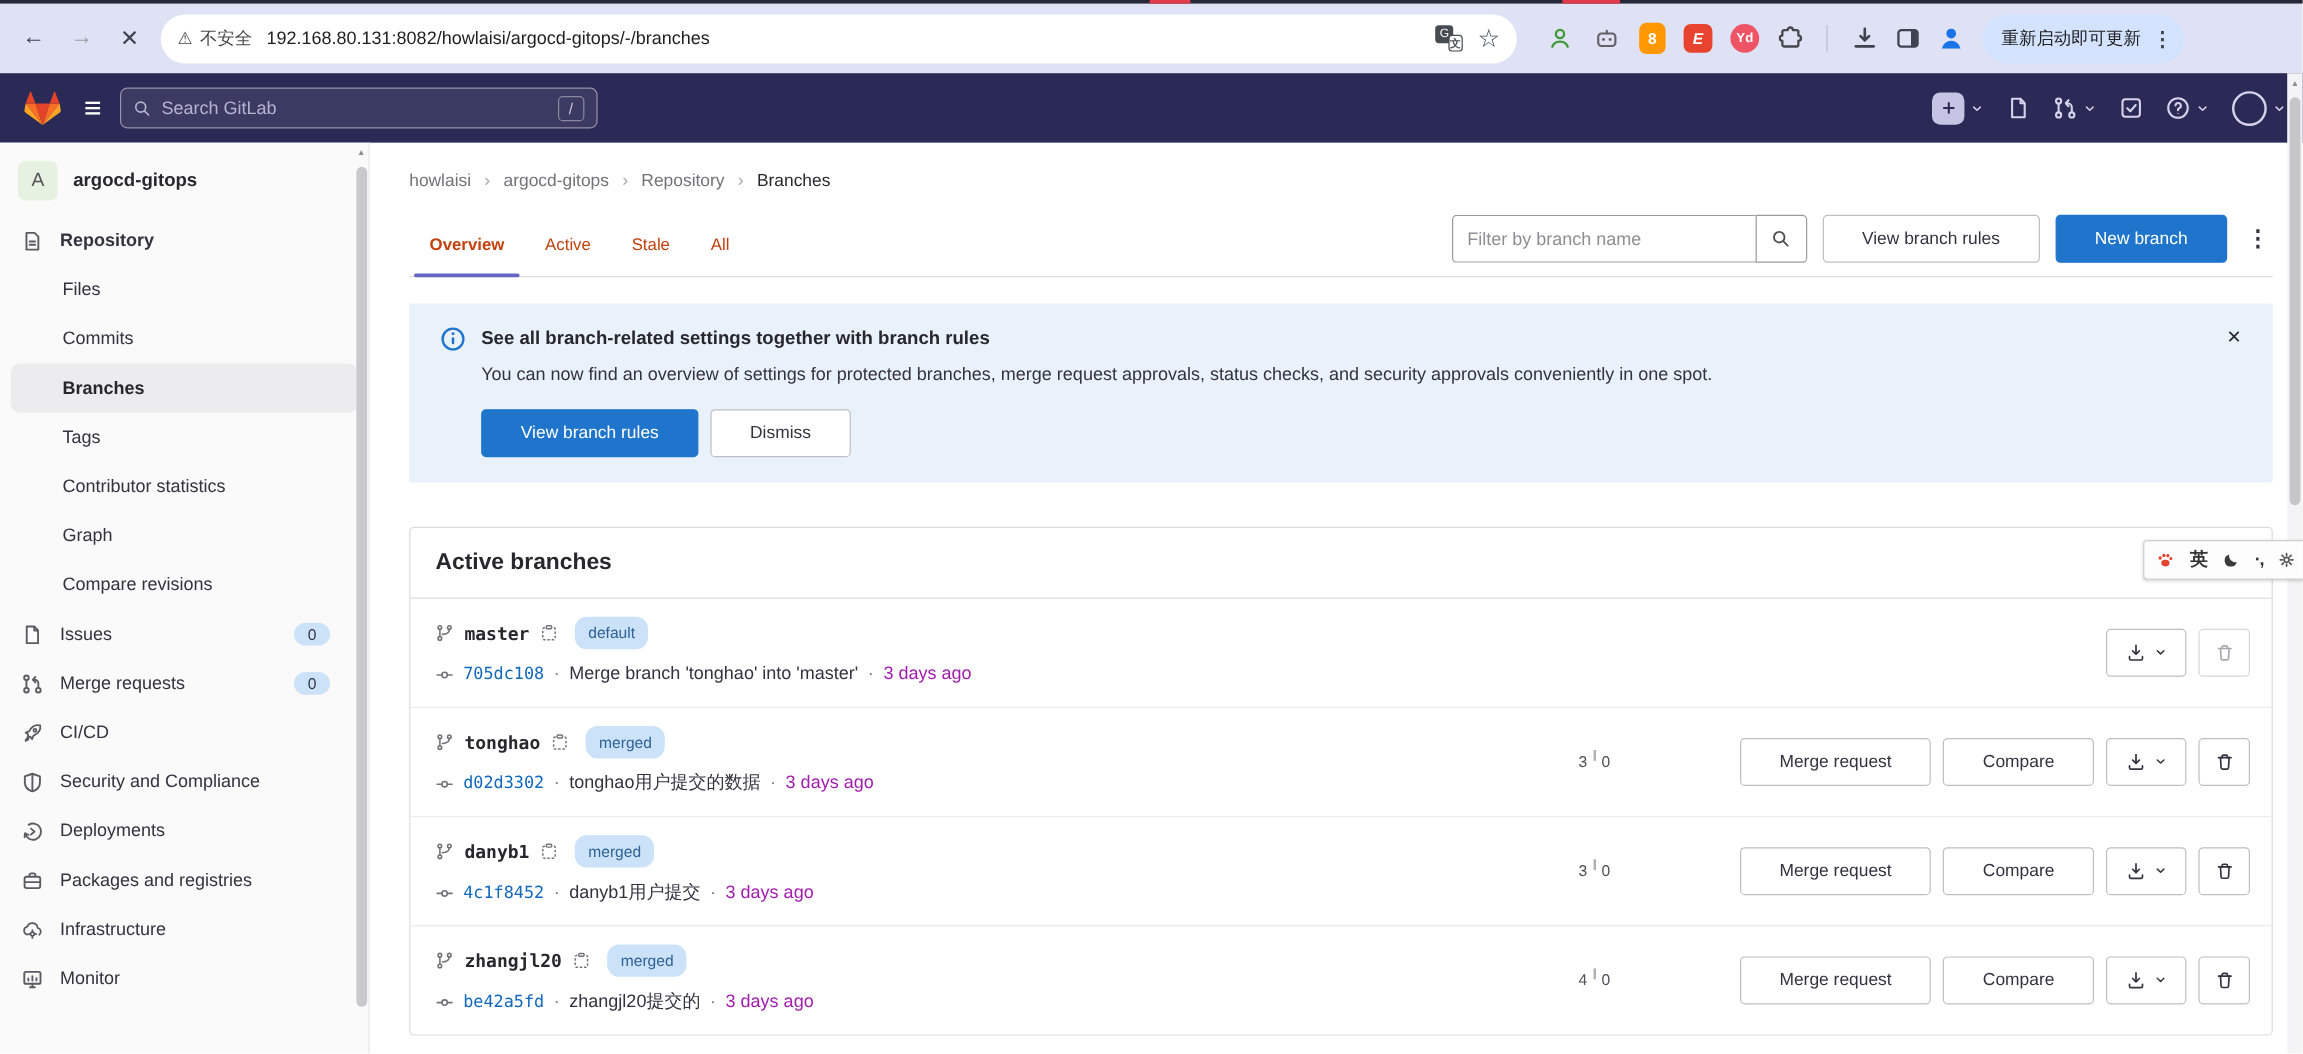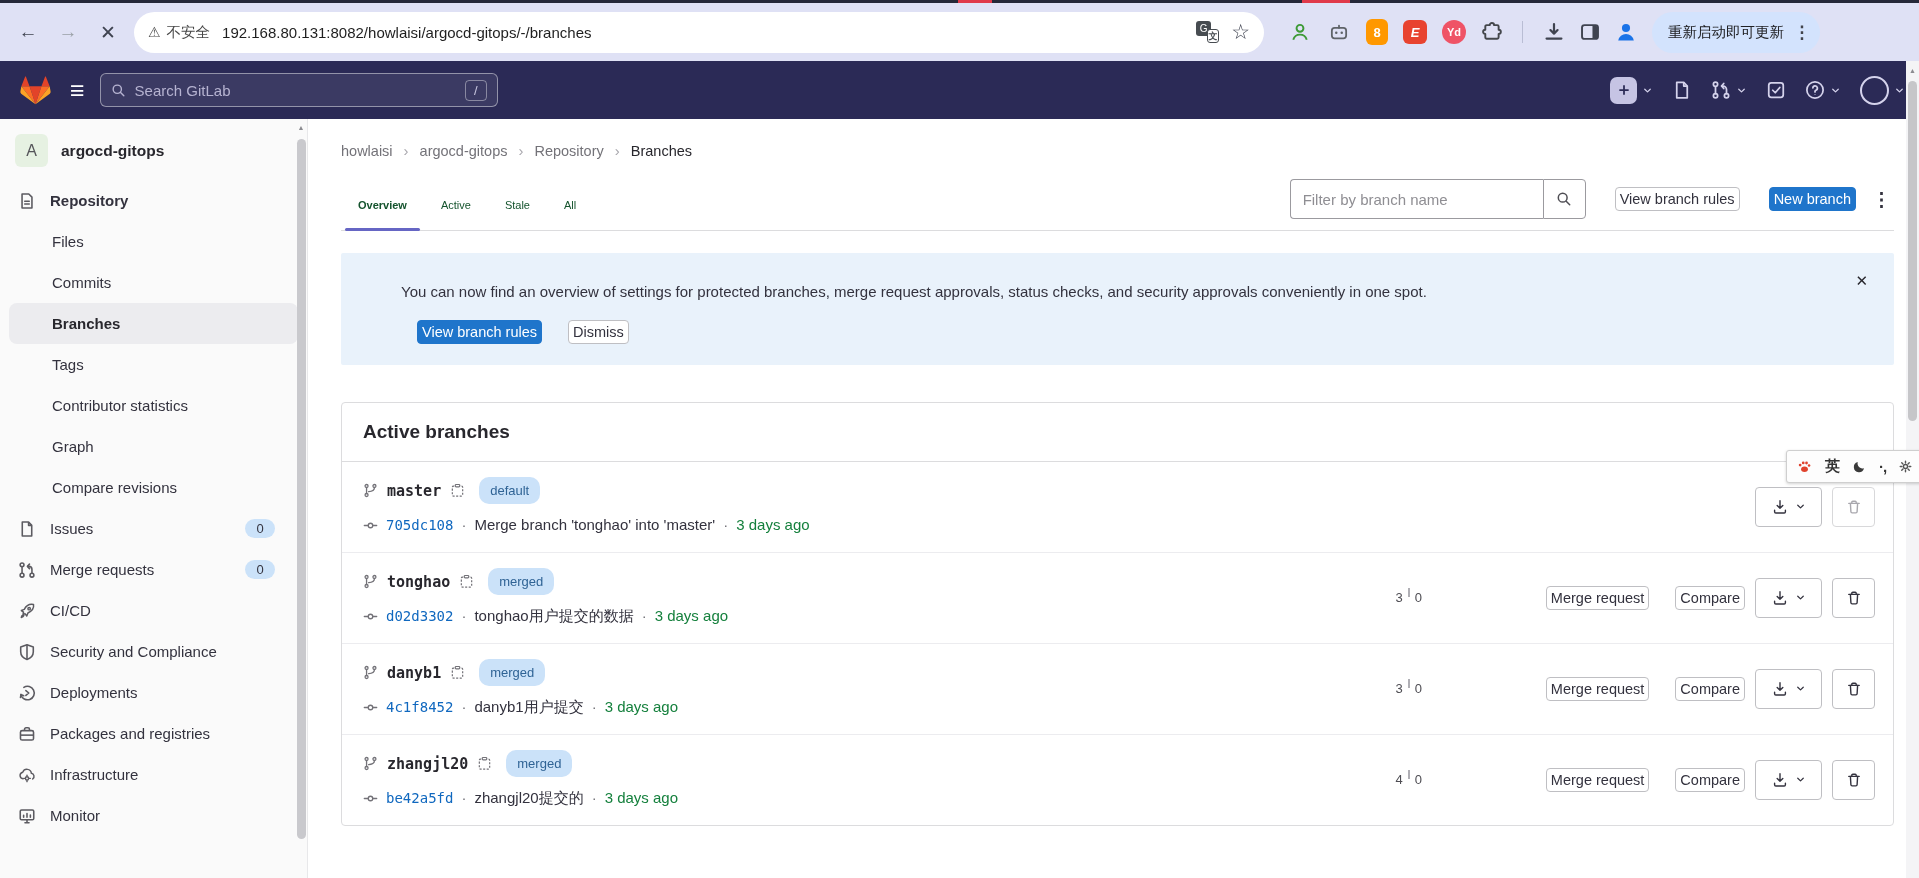--- a/index.html
+++ b/index.html
@@ -66,29 +66,29 @@
 
   
   .content { flex:1; padding:0 25px 0 33px; min-width:0; }
   .breadcrumb { display:flex; align-items:flex-start; gap:11px; padding-top:22px; font-size:14.5px; color:#737278; line-height:20px; }
   .bc-link { cursor:pointer; }
   .bc-current { color:#28272d; }
   .bc-div { color:#a8a7ad; font-size:15px; }
 
   .tabs-row { display:flex; align-items:flex-end; margin-top:18px; border-bottom:1px solid #dcdcde; }
   .tabs { display:flex; }
-  .tab { padding:16px 17px 19px; font-size:11px; color:#14532d; position:relative; cursor:pointer; }
+  .tab { padding:16px 17px 19px; font-size:14px; color:#c2410c; position:relative; cursor:pointer; }
   .tab.active { font-weight:700; }
   .tab.active::after { content:""; position:absolute; left:4px; right:4px; bottom:-1px; height:3px; background:#6666c4; border-radius:2px; }
   .controls { margin-left:auto; display:flex; align-items:center; gap:13px; padding-bottom:11px; }
   .filter-wrap { display:flex; }
   .filter-input { width:253px; height:40px; border:1px solid #9b9a9f; border-right:none; border-radius:4px 0 0 4px; padding:0 12px; font-size:15px; color:#14532d; outline:none; background:#fff; font-family:inherit; }
   .filter-input::placeholder { color:#8f8e93; }
   .search-btn { width:43px; height:40px; border:1px solid #9b9a9f; border-radius:0 4px 4px 0; background:#fff; display:flex; align-items:center; justify-content:center; color:#4f4e54; cursor:pointer; }
-  .btn { height:24px; padding:0 4px; font-size:14.5px; border-radius:4px; border:1px solid #bfbfc3; background:#fff; color:#33323e; font-family:inherit; cursor:pointer; white-space:nowrap;margin-left:16px; }
+  .btn { height:40px; padding:0 32px; font-size:14.5px; border-radius:4px; border:1px solid #bfbfc3; background:#fff; color:#33323e; font-family:inherit; cursor:pointer; white-space:nowrap; }
   .btn-blue { background:#1f75cb; border-color:#1f75cb; color:#fff; }
   .v-kebab { font-size:19px; color:#33323e; padding:0 3px; font-weight:bold; cursor:pointer; }
 
   .alert { margin-top:22px; background:#e9f2fb; border-radius:2px; padding:19px 24px 21px 26px; position:relative; }
   .alert-head { display:flex; align-items:center; gap:13px; }
   .info-ic { color:#1f75cb; display:flex; }
   .alert-title { font-weight:700; font-size:15.5px; color:#28272d; }
   .alert-close { position:absolute; top:19px; right:26px; font-size:15px; color:#28272d; cursor:pointer; }
   .alert-body { margin:11px 0 0 34px; font-size:15px; color:#33323e; }
   .alert-actions { margin:20px 0 0 34px; display:flex; gap:10px; }
@@ -100,21 +100,21 @@
   .b-info { flex:1; min-width:0; }
   .b-line1 { display:flex; align-items:center; gap:9px; line-height:22px; }
   .b-name { font-family:"DejaVu Sans Mono",monospace; font-weight:700; font-size:15px; color:#28272d; }
   .copy-ic { color:#737278; display:flex; cursor:pointer; }
   .badge-pill { background:#cbe2f9; color:#2f6395; border-radius:10px; padding:2.5px 11px; font-size:13px; margin-left:5px; }
   .b-line2 { display:flex; align-items:center; gap:8px; margin-top:10px; font-size:15px; line-height:22px; }
   .mut-ic { color:#737278; display:flex; }
   .sha { font-family:"DejaVu Sans Mono",monospace; font-size:14px; color:#1068bf; cursor:pointer; text-decoration:none; }
   .dot { color:#737278; }
   .msg { color:#33323e; }
-  .time { color:#15803d; }
+  .time { color:#a21caf; }
   .diverge { display:flex; align-items:center; font-size:13px; color:#4e4d53; margin-right:108px; }
   .d-tick { width:2px; height:9px; background:#b0afb5; margin:0 5px; transform:translateY(-5px); }
   .row-actions { display:flex; align-items:center; gap:10px; }
   .dl-btn { width:67px; height:40px; border:1px solid #bfbfc3; border-radius:4px; background:#fff; display:flex; align-items:center; justify-content:center; gap:7px; color:#33323e; cursor:pointer; }
   .sq-btn { width:43px; height:40px; border:1px solid #bfbfc3; border-radius:4px; background:#fff; display:flex; align-items:center; justify-content:center; color:#33323e; cursor:pointer; }
   .sq-btn.disabled { color:#a9a8ae; border-color:#d8d8da; }
 
   
   .page-scroll { position:absolute; top:61px; right:0; width:13px; height:817px; background:#f4f4f6; z-index:60; }
   .ps-arrow { text-align:center; font-size:7px; color:#8b8b90; padding-top:6px; height:18px; cursor:pointer; }
@@ -535,20 +535,28 @@
               </svg>
             </span>
         </span>
         <button class="btn">View branch rules</button>
         <button class="btn btn-blue">New branch</button>
         <span class="v-kebab">⋮</span>
       </div>
     </div>
 
     <div class="alert">
+      <div class="alert-head">
+        <span class="info-ic">
+            <svg width="21" height="21">
+              <use href="#sy-info"></use>
+            </svg>
+          </span>
+        <span class="alert-title">See all branch-related settings together with branch rules</span>
+      </div>
       <span class="alert-close">✕</span>
       <div class="alert-body">You can now find an overview of settings for protected branches, merge request approvals, status checks, and security approvals conveniently in one spot.</div>
       <div class="alert-actions">
         <button class="btn btn-blue">View branch rules</button>
         <button class="btn">Dismiss</button>
       </div>
     </div>
 
     <section class="card">
       <div class="card-head">Active branches</div>

